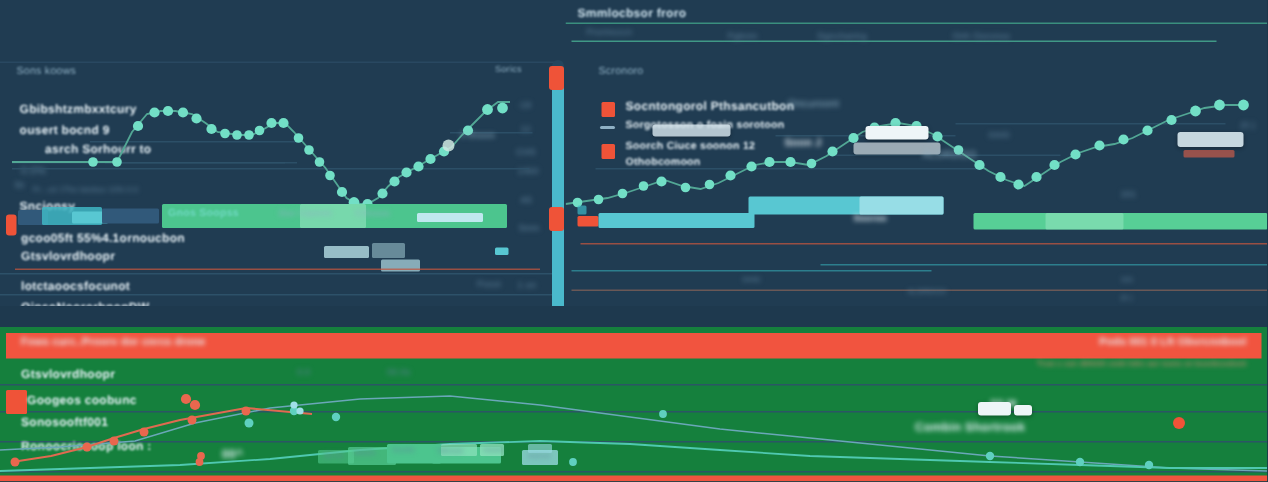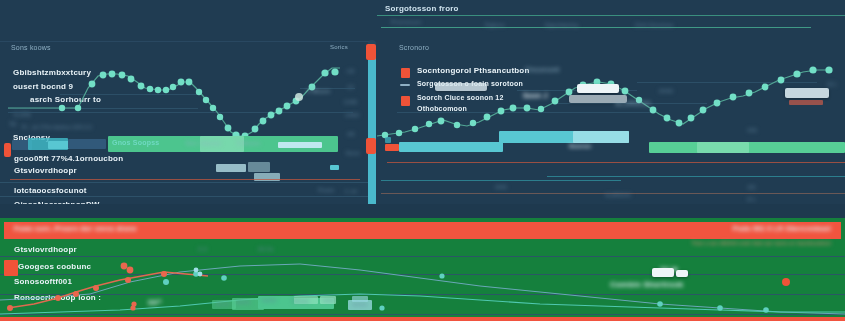--- a/index.html
+++ b/index.html
@@ -220,21 +220,21 @@
     <div class="seg green" style="left:108px;top:136px;width:230px;height:16px;"></div>
     <div class="seg mint" style="left:200px;top:136px;width:44px;height:16px;opacity:.65;"></div>
     <div class="seg pale" style="left:278px;top:142px;width:44px;height:6px;"></div>
 
     <div class="txt teal bold soft" style="position:absolute;left:112px;top:139px;font-size:7px;">Gnos Soopss</div>
     <div class="txt dim hard" style="position:absolute;left:186px;top:140px;font-size:6px;">Dov Caonnn</div>
     <div class="txt dim hard" style="position:absolute;left:237px;top:140px;font-size:6px;">0 Bsoos</div>
 
     <div class="scroll-marker" style="left:4px;top:143px;width:7px;height:14px;"></div>
 
-    <div class="txt white bold soft" style="position:absolute;left:14px;top:154px;font-size:8px;">gcoo05ft  77%4.1ornoucbon</div>
+    <div class="txt white bold soft" style="position:absolute;left:14px;top:154px;font-size:8px;">gcoo05ft  55%4.1ornoucbon</div>
     <div class="txt white bold soft" style="position:absolute;left:14px;top:166px;font-size:8px;">Gtsvlovrdhoopr</div>
 
     <div class="seg pale" style="left:216px;top:164px;width:30px;height:8px;opacity:.75;"></div>
     <div class="seg pale" style="left:248px;top:162px;width:22px;height:10px;opacity:.45;"></div>
     <div class="seg pale" style="left:254px;top:173px;width:26px;height:8px;opacity:.65;"></div>
     <div class="seg cyan2" style="left:330px;top:165px;width:9px;height:5px;"></div>
 
     <div class="hrule coral" style="left:10px;top:179px;width:350px;"></div>
     <div class="hrule" style="left:0;top:182px;width:370px;background:#2f536c;"></div>
 
@@ -242,21 +242,21 @@
     <div class="txt faint hard" style="position:absolute;left:318px;top:187px;font-size:6px;">Posst</div>
     <div class="txt faint hard" style="position:absolute;left:345px;top:188px;font-size:6px;">1 on</div>
 
     <div class="hrule" style="left:0;top:196px;width:370px;background:#2f536c;"></div>
     <div class="txt white bold soft" style="position:absolute;left:14px;top:200px;font-size:8px;">QinsoNoororhnopDW</div>
   </div>
 
   <div class="panel" id="panel-right">
 
     <div class="panel-head">
-      <div class="txt bold soft" style="position:absolute;left:8px;top:4px;font-size:8px;">Sorgotosson froro</div>
+      <div class="txt bold soft" style="position:absolute;left:8px;top:4px;font-size:8px;">Smmlocbsor froro</div>
       <div class="rule" style="left:0;top:15px;width:468px;"></div>
       <div class="rule r2" style="left:4px;top:27px;width:430px;"></div>
 
       <div class="txt faint hard navitem" style="left:14px;top:19px;font-size:6px;">Prormcccn</div>
       <div class="txt faint hard navitem" style="left:108px;top:22px;font-size:6px;">Pgbnm</div>
       <div class="txt faint hard navitem" style="left:168px;top:22px;font-size:6px;">Dgnchantrg</div>
       <div class="txt faint hard navitem" style="left:258px;top:22px;font-size:6px;">Onh Ooronoo</div>
       <div class="txt faint hard navitem" style="left:366px;top:10px;font-size:6px;"></div>
       <div class="txt faint hard navitem" style="left:390px;top:21px;font-size:6px;"></div>
     </div>

